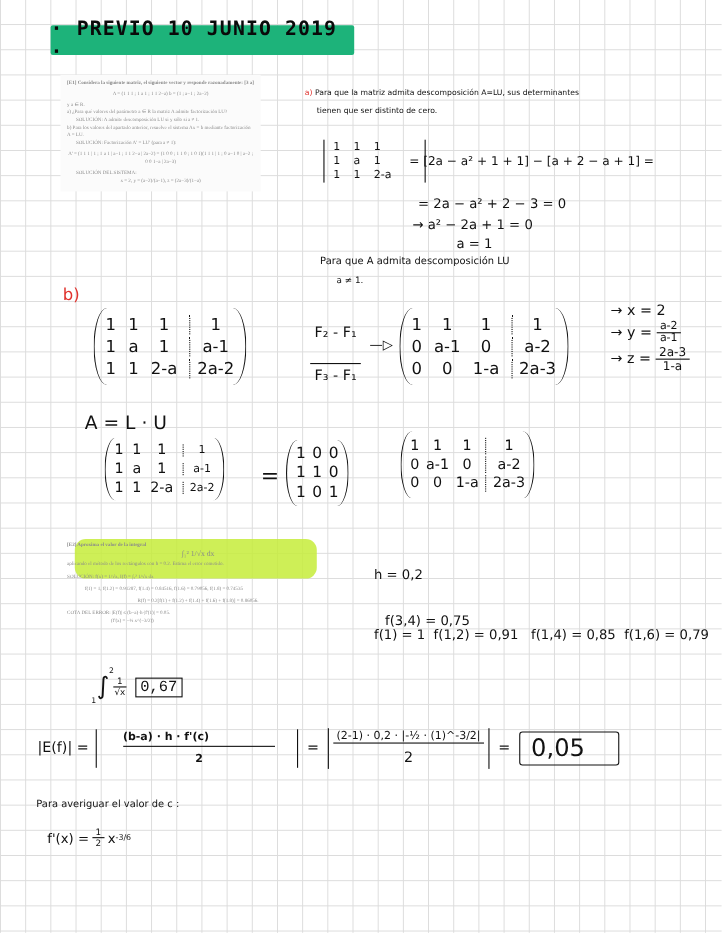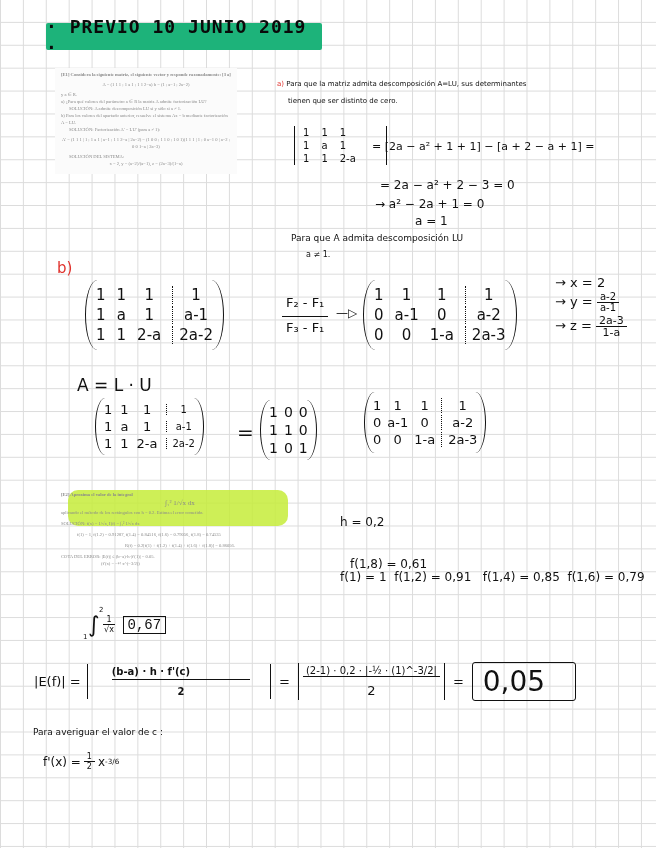--- a/index.html
+++ b/index.html
@@ -109,21 +109,21 @@
     <span>1</span>
     <span class="sep">a-1</span>
     <span>1</span>
     <span>1</span>
     <span>2-a</span>
     <span class="sep">2a-2</span>
   </div>
 </div>
 
 <div class="abs hand" style="left:282px; top:295px; font-size:13px; text-align:center;">
-  <div style="border-bottom:1.4px solid #111; padding:0 4px 6px;">F₂ - F₁</div>
+  <div style="border-bottom:1.4px solid #111; padding:0 4px 20px;">F₂ - F₁</div>
   <div style="padding-top:3px;">F₃ - F₁</div>
 </div>
 <div class="abs hand" style="left:336px; top:306px; font-size:12px;">—▷</div>
 
 <div class="abs" style="left:363px; top:280px;">
   <div class="mat" style="grid-template-columns: auto auto auto auto; padding:6px 10px;">
     <span>1</span>
     <span>1</span>
     <span>1</span>
     <span class="sep">1</span>
@@ -217,21 +217,21 @@
   <div style="padding-left:40px;">(f'(x) = −½ x^(−3/2))</div>
 </div>
 
 <div class="abs hand" style="left:340px; top:515px; font-size:12px;">h = 0,2</div>
 <div class="abs hand" style="left:340px; top:538px; font-size:12px;margin-top:32px;">
   <span>f(1) = 1</span>&nbsp;
   <span>f(1,2) = 0,91</span>&nbsp;&nbsp;
   <span>f(1,4) = 0,85</span>&nbsp;
   <span>f(1,6) = 0,79</span>
 </div>
-<div class="abs hand" style="left:350px; top:557px; font-size:12px;">f(1,8) = 0,61</div>
+<div class="abs hand" style="left:350px; top:557px; font-size:12px;">f(3,4) = 0,75</div>
 
 <div class="abs hand" style="left:88px; top:612px; font-size:14px; display:flex; align-items:center;">
   <span style="position:relative; font-size:22px; margin-right:4px;">∫
     <span style="position:absolute; top:-6px; right:-4px; font-size:7px;">2</span>
     <span style="position:absolute; bottom:-4px; left:-5px; font-size:7px;">1</span>
   </span>
   <span class="frac" style="font-size:8px; margin-right:5px;">
       <span class="num">1</span>
       <span>√x</span>
     </span>
@@ -247,21 +247,21 @@
       </span>
   </span>
   <span style="margin:0 8px;">=</span>
   <span class="absbar" style="padding:2px 4px;">
     <span class="frac" style="font-size:10px;">
         <span class="num">(2-1) · 0,2 · |-½ · (1)^-3/2|</span>
         <span style="padding-top:6px; font-size:13px;">2</span>
       </span>
   </span>
   <span style="margin:0 8px;">=</span>
-  <span class="big-box" style="font-size:28px;text-align:center;">0,05</span>
+  <span class="big-box" style="font-size:22px;text-align:center;">0,05</span>
 </div>
 
 <div class="abs hand" style="left:33px; top:727px; font-size:9px;">Para averiguar el valor de c :</div>
 <div class="abs hand" style="left:43px; top:752px; font-size:12px; display:flex; align-items:center;">
   <span>f'(x) =</span>
   <span class="frac" style="font-size:8px; margin:0 3px;">
       <span class="num">1</span>
       <span>2</span>
     </span>
   <span>x</span>

